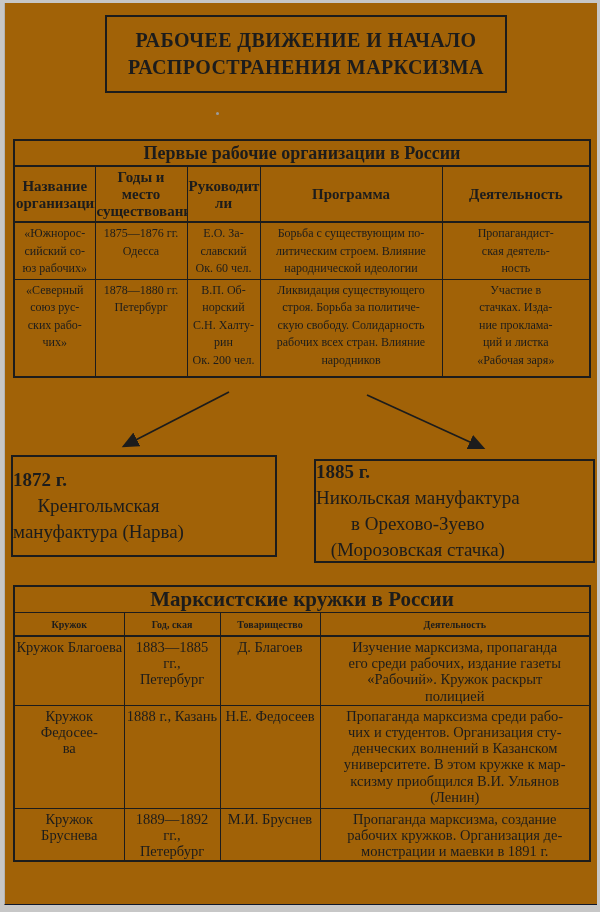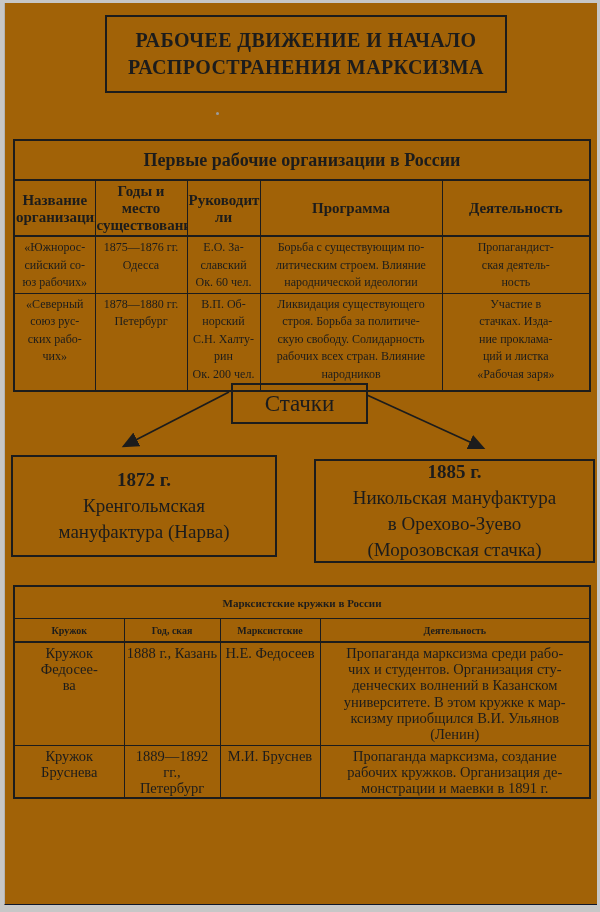--- a/index.html
+++ b/index.html
@@ -27,45 +27,45 @@
   
   table.t{border-collapse:collapse;table-layout:fixed;position:absolute;
     border:2px solid #1c1c1c;}
   table.t td{
     border:1px solid #1c1c1c;
     text-align:center;vertical-align:top;
     white-space:pre-line;padding:2px 1px 1px 1px;
     overflow:hidden;
   }
   table.t1{left:8px;top:136px;width:576px;}
-  .t1 .row-title td{border-bottom-width:2px;font-weight:bold;font-size:18px;height:24px;vertical-align:middle;padding:7px;}
+  .t1 .row-title td{border-bottom-width:2px;font-weight:bold;font-size:18px;height:24px;vertical-align:middle;padding:0;}
   .t1 .row-head td{border-bottom-width:2px;font-weight:bold;font-size:15px;line-height:17px;height:36px;vertical-align:middle;}
   .t1 .row-data td{font-size:12px;line-height:17.5px;}
   .t1 .r1{height:54px;}
   .t1 .r2{height:98px;margin-top:13px;}
 
   table.t2{left:8px;top:582px;width:576px;}
-  .t2 .row-title td{font-weight:bold;font-size:11px;height:17px;vertical-align:middle;padding:7px;}
+  .t2 .row-title td{font-weight:bold;font-size:21px;height:17px;vertical-align:middle;padding:0;}
   .t2 .row-head td{border-top-width:1px;border-bottom-width:2px;font-weight:bold;font-size:10px;height:19px;vertical-align:middle;}
   .t2 .row-data td{font-size:14.5px;line-height:16.2px;}
   .t2 .r1{height:65px;}
   .t2 .r2{height:50px;}
   .t2 .r3{height:103px;}
   .t2 .r4{height:47px;}
   
   .stachki-box{
     position:absolute;left:226px;top:380px;width:133px;height:37px;
     border:2px solid #1c1c1c;
     display:flex;align-items:center;justify-content:center;
     font-size:23px;
   }
   .arrows{position:absolute;left:86px;top:374px;width:424px;height:86px;}
   .event-box{
     position:absolute;border:2px solid #1c1c1c;
-    display:flex;flex-direction:column;align-items:center;justify-content:center;
+    display:flex;flex-direction:column;align-items:flex-start;justify-content:center;
     text-align:center;font-size:19px;line-height:26px;white-space:pre-line;
   }
   .event-box .year{font-weight:bold;}
   .box-left{left:6px;top:452px;width:262px;height:98px;}
   .box-right{left:309px;top:456px;width:277px;height:100px;}
 </style>
 </head>
 <body>
 
 <div class="page">
@@ -131,21 +131,20 @@
 народников</td>
         <td>Участие в
 стачках. Изда-
 ние проклама-
 ций и листка
 «Рабочая заря»</td>
       </tr>
     </tbody>
   </table>
 
-  <div class="stachki-box">Стачки</div>
 
   <svg class="arrows" viewBox="0 0 424 86" xmlns="http://www.w3.org/2000/svg">
     <defs>
       <marker id="ah" markerWidth="11" markerHeight="9" refX="8.5" refY="4.5" orient="auto">
         <path d="M0,0 L10,4.5 L0,9 z" fill="#1c1c1c"></path>
       </marker>
     </defs>
     <line x1="138" y1="15" x2="33" y2="69" stroke="#1c1c1c" stroke-width="1.7" marker-end="url(#ah)"></line>
     <line x1="276" y1="18" x2="392" y2="71" stroke="#1c1c1c" stroke-width="1.7" marker-end="url(#ah)"></line>
   </svg>
@@ -170,22 +169,32 @@
         <col style="width:100px">
         <col style="width:270px">
     </colgroup>
     <tbody>
       <tr class="row-title">
         <td colspan="4">Марксистские кружки в России</td>
       </tr>
       <tr class="row-head">
         <td>Кружок</td>
         <td>Год, ская</td>
-        <td>Марксистские</td>
+        <td>Товарищество</td>
         <td>Деятельность</td>
+      </tr>
+      <tr class="row-data r1">
+        <td>Кружок Благоева</td>
+        <td>1883—1885 гг.,
+Петербург</td>
+        <td>Д. Благоев</td>
+        <td>Изучение марксизма, пропаганда
+его среди рабочих, издание газеты
+«Рабочий». Кружок раскрыт
+полицией</td>
       </tr>
       <tr class="row-data r3">
         <td>Кружок Федосее-
 ва</td>
         <td>1888 г., Казань</td>
         <td>Н.Е. Федосеев</td>
         <td>Пропаганда марксизма среди рабо-
 чих и студентов. Организация сту-
 денческих волнений в Казанском
 университете. В этом кружке к мар-

